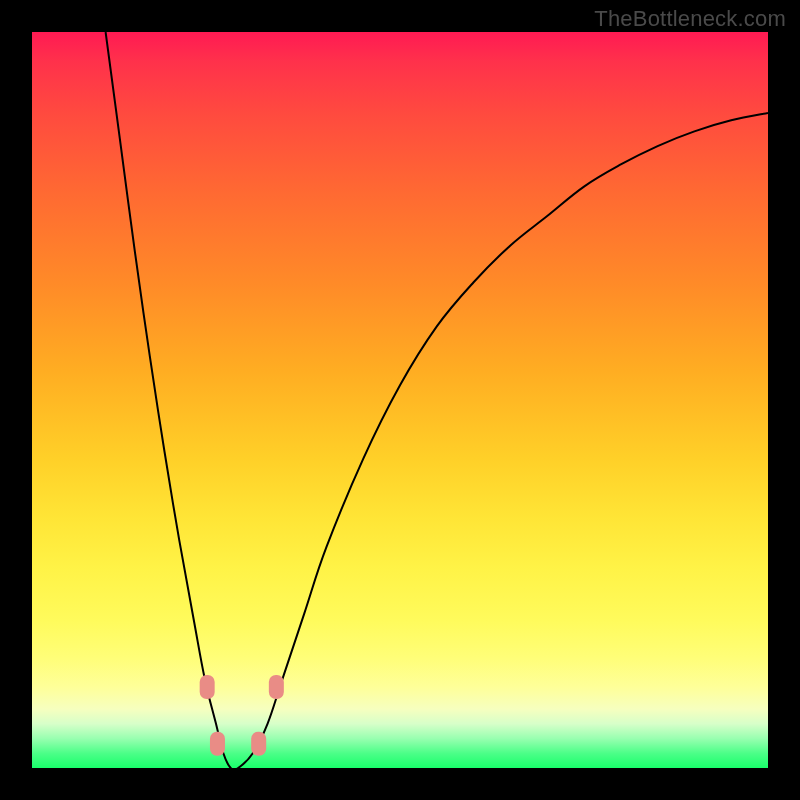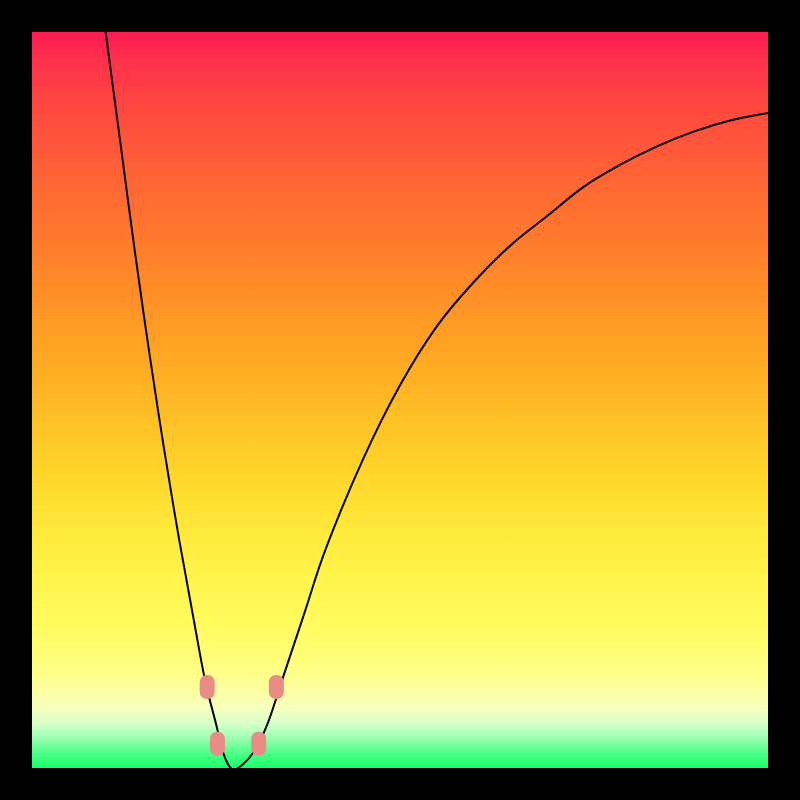--- a/index.html
+++ b/index.html
@@ -72,13 +72,14 @@
   <svg class="svg-layer" viewBox="0 0 736 736" preserveAspectRatio="none">
     <path id="curve-path" d="M 73.60 0.00 C 76.25 19.87, 83.02 70.66, 88.32 110.40 C 93.62 150.14, 97.74 182.38, 103.04 220.80 C 108.34 259.22, 112.46 288.07, 117.76 323.84 C 123.06 359.61, 127.18 386.40, 132.48 419.52 C 137.78 452.64, 141.90 477.37, 147.20 507.84 C 152.50 538.31, 157.28 563.63, 161.92 588.80 C 166.56 613.97, 168.99 629.13, 172.96 647.68 C 176.93 666.23, 180.69 678.59, 184.00 691.84 C 187.31 705.09, 188.71 713.33, 191.36 721.28 C 194.01 729.23, 196.07 733.35, 198.72 736.00 C 201.37 738.65, 202.11 738.65, 206.08 736.00 C 210.05 733.35, 215.50 729.23, 220.80 721.28 C 226.10 713.33, 230.22 705.09, 235.52 691.84 C 240.82 678.59, 243.62 667.55, 250.24 647.68 C 256.86 627.81, 264.37 605.29, 272.32 581.44 C 280.27 557.59, 283.80 543.02, 294.40 515.20 C 305.00 487.38, 317.95 456.03, 331.20 426.88 C 344.45 397.73, 354.75 377.13, 368.00 353.28 C 381.25 329.43, 391.55 312.95, 404.80 294.40 C 418.05 275.85, 428.35 264.81, 441.60 250.24 C 454.85 235.67, 465.15 225.36, 478.40 213.44 C 491.65 201.52, 501.95 194.60, 515.20 184.00 C 528.45 173.40, 538.75 163.83, 552.00 154.56 C 565.25 145.29, 575.55 139.77, 588.80 132.48 C 602.05 125.19, 612.35 120.04, 625.60 114.08 C 638.85 108.12, 649.15 104.00, 662.40 99.36 C 675.65 94.72, 685.95 91.63, 699.20 88.32 C 712.45 85.01, 729.38 82.28, 736.00 80.96" fill="none" stroke="#000000" stroke-width="2"></path>
     <g id="markers">
         <rect x="167.67" y="643.04" width="15" height="24" rx="7" ry="7" fill="#e98c86"></rect>
         <rect x="177.97" y="699.71" width="15" height="24" rx="7" ry="7" fill="#e98c86"></rect>
         <rect x="219.19" y="699.71" width="15" height="24" rx="7" ry="7" fill="#e98c86"></rect>
         <rect x="236.85" y="643.04" width="15" height="24" rx="7" ry="7" fill="#e98c86"></rect>
       </g>
   </svg>
 
+  <div class="attribution">TheBottleneck.com</div>
 </div>
 
 </body></html>

